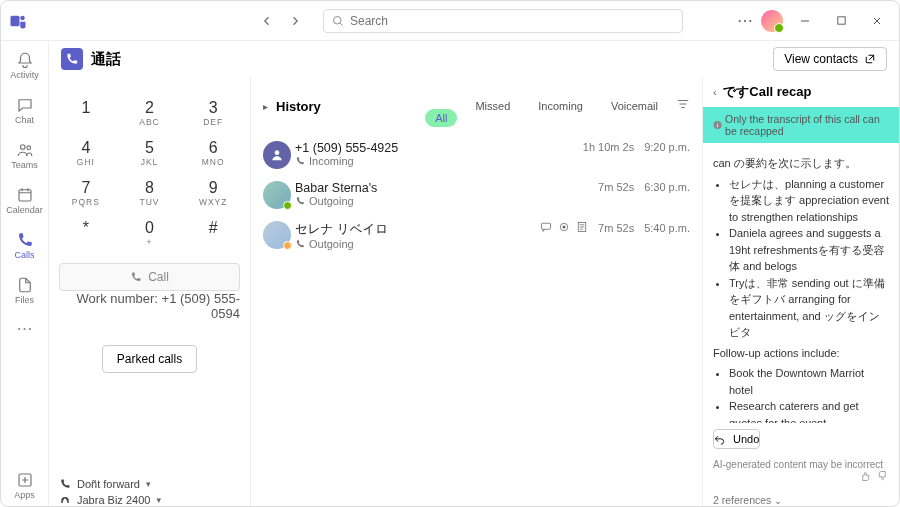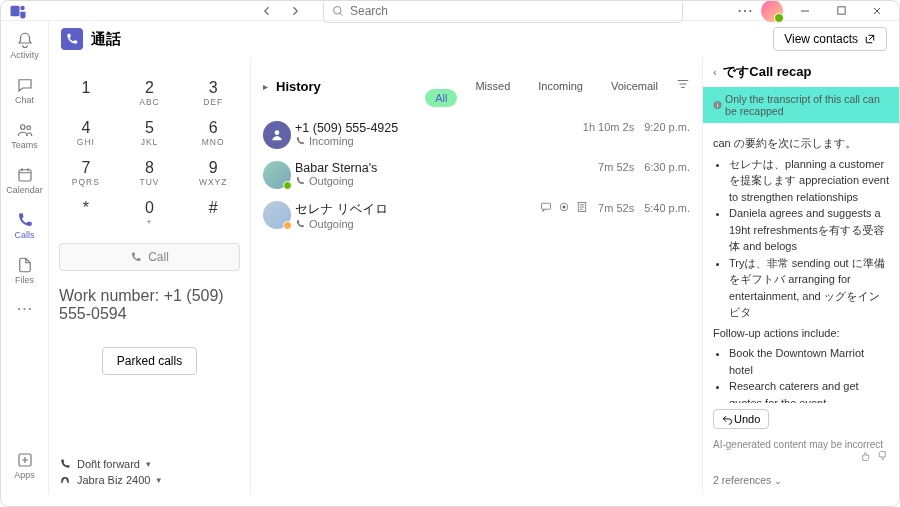--- a/index.html
+++ b/index.html
@@ -1,17 +1,17 @@
 <!DOCTYPE html>
 <html><head>
 <meta charset="utf-8">
 <style>
 * { box-sizing: border-box; margin: 0; padding: 0; font-family: "Segoe UI", -apple-system, sans-serif; }
 body { width: 900px; height: 507px; background: #fff; overflow: hidden; border: 1px solid #ddd; border-radius: 8px; }
-.titlebar { height: 20px; display: flex; align-items: center; padding: 0 8px; gap: 8px; border-bottom: 1px solid #eee; }
+.titlebar { height: 40px; display: flex; align-items: center; padding: 0 8px; gap: 8px; border-bottom: 1px solid #eee; }
 .titlebar .logo { width: 18px; height: 18px; color: #5b5fc7; }
 .titlebar .navbtns { display: flex; gap: 4px; margin-left: 220px; }
 .titlebar .navbtn { width: 24px; height: 24px; display: flex; align-items: center; justify-content: center; color: #666; border-radius: 4px; cursor: pointer; }
 .titlebar .search { flex: 0 0 360px; height: 24px; display: flex; align-items: center; gap: 6px; padding: 0 8px; border: 1px solid #ddd; border-radius: 4px; margin-left: 8px; }
 .titlebar .search input { border: none; outline: none; font-size: 12px; flex: 1; background: transparent; }
 .titlebar .spacer { flex: 1; }
 .titlebar .more { color: #666; cursor: pointer; }
 .titlebar .avatar { width: 22px; height: 22px; border-radius: 50%; background: linear-gradient(135deg,#f6a,#fc8); position: relative; }
 .titlebar .avatar::after { content: ""; position: absolute; right: -1px; bottom: -1px; width: 8px; height: 8px; background: #6bb700; border: 1.5px solid #fff; border-radius: 50%; }
 .titlebar .winctl { width: 28px; height: 28px; display: flex; align-items: center; justify-content: center; color: #555; cursor: pointer; }
@@ -35,21 +35,21 @@
 
 .columns { flex: 1; display: flex; overflow: hidden; }
 
 .dialer { width: 202px; border-right: 1px solid #eee; padding: 6px 10px 6px 10px; display: flex; flex-direction: column; }
 .dialer input.number { width: 100%; border: none; border-bottom: 1px solid #ccc; font-size: 12px; padding: 4px 2px; outline: none; }
 .pad { display: grid; grid-template-columns: repeat(3, 1fr); gap: 8px 10px; margin-top: 14px; }
 .key { text-align: center; cursor: pointer; padding: 2px 0; }
 .key .digit { font-size: 16px; color: #333; }
 .key .letters { font-size: 8.5px; color: #777; letter-spacing: 1px; }
 .call-btn { margin-top: 14px; display: flex; align-items: center; justify-content: center; gap: 6px; border: 1px solid #ddd; border-radius: 4px; height: 28px; color: #888; cursor: pointer; background: #f9f9f9; font-size: 12px; }
-.worknum { font-size: 16px; color: #555; text-align: left; margin-top: 16px; }
+.worknum { font-size: 13px; color: #555; text-align: right; }
 .parked { margin: 24px auto 0; font-size: 12px; padding: 6px 14px; border: 1px solid #ccc; border-radius: 4px; cursor: pointer; background: #fff; }
 .dialer .spacer { flex: 1; }
 .device-row { display: flex; align-items: center; gap: 6px; font-size: 11px; color: #444; padding: 2px 0; cursor: pointer; }
 .device-row svg { width: 12px; height: 12px; }
 .chev { font-size: 9px; color: #666; }
 
 .history { flex: 1; border-right: 1px solid #eee; display: flex; flex-direction: column; overflow: hidden; }
 .hist-head { display: flex; align-items: center; padding: 8px 12px; gap: 8px; }
 .hist-head .caret { color: #666; cursor: pointer; font-size: 10px; }
 .hist-head h2 { font-size: 13px; font-weight: 600; }
@@ -76,21 +76,21 @@
 .row .actions svg { width: 12px; height: 12px; cursor: pointer; }
 
 .recap { width: 196px; display: flex; flex-direction: column; font-size: 11px; overflow: hidden; }
 .recap-head { display: flex; align-items: center; gap: 6px; padding: 6px 10px; }
 .recap-head .back { color: #666; cursor: pointer; }
 .recap-head h3 { font-size: 13px; font-weight: 600; }
 .recap .banner { display: flex; align-items: center; gap: 3px; background: #5eead4; color: #555; padding: 6px 10px; font-size: 10.5px; }
 .recap .body { flex: 1; overflow: auto; padding: 8px 10px 6px 10px; line-height: 1.5; color: #333; }
 .recap .body ul { padding-left: 16px; margin: 4px 0; }
 .recap .body p { margin: 4px 0; }
-.recap .undo { margin: 6px 10px; display: inline-flex; align-items: center; gap: 1px; border: 1px solid #ccc; border-radius: 4px; padding: 3px 8px; font-size: 11px; cursor: pointer; width: fit-content; }
+.recap .undo { margin: 6px 10px; display: inline-flex; align-items: center; gap: 8px; border: 1px solid #ccc; border-radius: 4px; padding: 3px 0; font-size: 11px; cursor: pointer; width: fit-content; }
 .recap .foot { padding: 4px 10px 8px; color: #888; font-size: 10px; }
 .recap .foot .thumbs { float: right; display: flex; gap: 6px; }
 .recap .refs { padding: 2px 10px 8px; color: #777; font-size: 10.5px; cursor: pointer; }
 </style>
 </head>
 <body>
 
 <div class="titlebar">
   <span class="logo">
     <svg viewBox="0 0 24 24" fill="currentColor">

